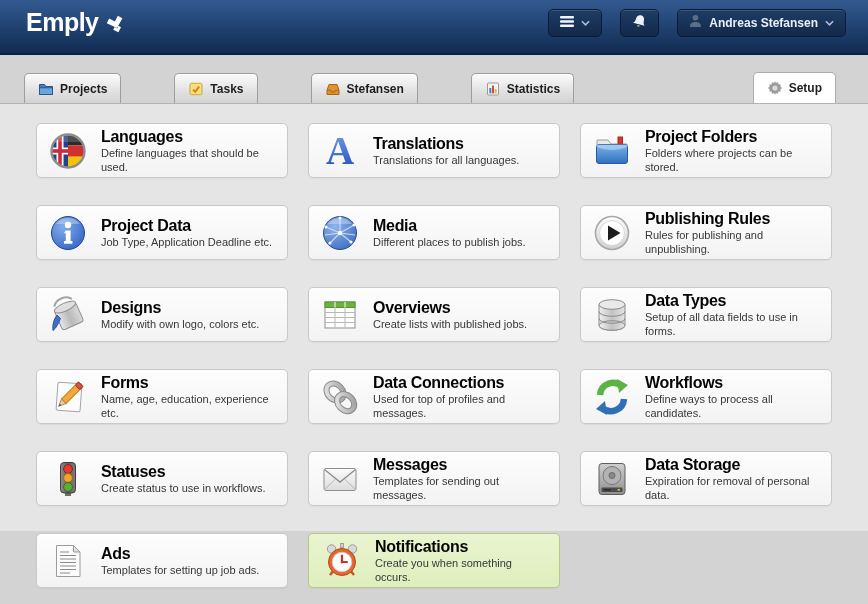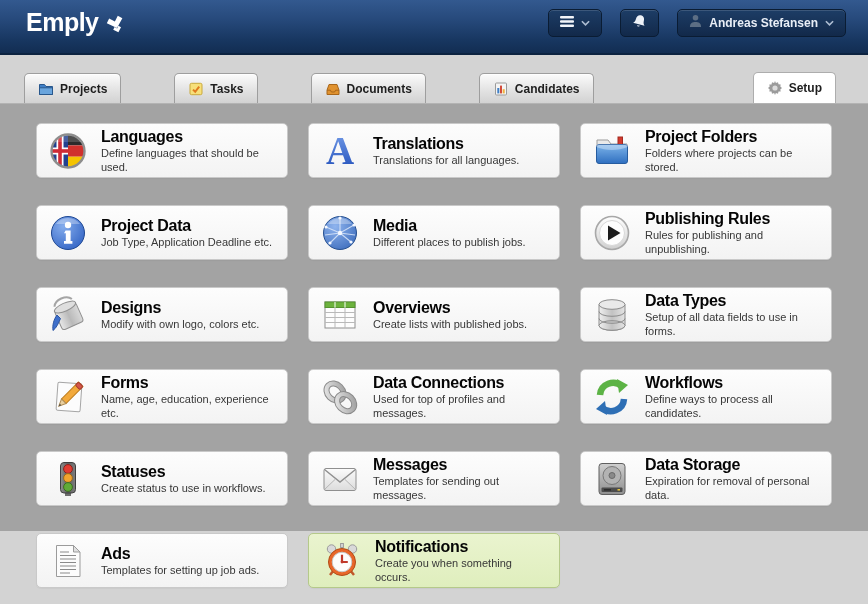--- a/index.html
+++ b/index.html
@@ -28,21 +28,21 @@
   .tab { display:flex; align-items:center; gap:6px; height:30px; padding:0 13px;
     margin-right:5px; font-size:12px; font-weight:bold; color:#1e1e1e; cursor:pointer;
     background:linear-gradient(180deg,#fbfbfb 0%,#e3e3e3 55%,#d2d2d2 100%);
     border:1px solid #9e9e9e; border-bottom:none; border-radius:5px 5px 0 0;
     box-shadow:inset 0 1px 0 rgba(255,255,255,.8); position:relative; }
   .tab.active { background:#fff; border-color:#adadad; height:31px; z-index:3;
     margin-right:0; box-shadow:none; }
   .ticon { display:inline-flex; width:16px; height:16px; }
 
   
-  .panel { position:relative; z-index:2; height:428px; background:#a3a3a3;
+  .panel { position:relative; z-index:2; height:428px; background:#e5e5e5;
     border-top:1px solid #b3b3b3; padding:19px 36px 0 36px; }
   .grid { display:grid; grid-template-columns:repeat(3,252px); column-gap:20px;
     row-gap:27px; }
   .card { height:55px; display:flex; align-items:center; gap:13px; padding:0 11px;
     background:linear-gradient(180deg,#fdfdfd 0%,#f3f3f3 100%);
     border:1px solid #c9c9c9; border-radius:5px; cursor:pointer;
     box-shadow:0 1px 1px rgba(0,0,0,.04); }
   .card.highlight { background:linear-gradient(180deg,#eaf4cf 0%,#dfeebd 100%);
     border-color:#b5c98a;padding-left:13px; }
   .cicon { width:40px; height:40px; flex:none; display:inline-flex; }
@@ -119,32 +119,32 @@
       </span>
       <span>Tasks</span>
     </div>
     <div class="tab">
       <span class="ticon">
         <svg viewBox="0 0 16 16">
             <path d="M2 9.2 L4 3.5 h8 l2 5.7 v4.3 H2z" fill="#e0922f" stroke="#a8661a"></path>
             <path d="M2 9.2h3.4l1 1.8h3.2l1-1.8H14" fill="none" stroke="#a8661a"></path>
           </svg>
       </span>
-      <span>Documents</span>
+      <span>Stefansen</span>
     </div>
     <div class="tab">
       <span class="ticon">
         <svg viewBox="0 0 16 16">
             <rect x="2.5" y="2" width="11" height="12" rx="1" fill="#f4f4f4" stroke="#9a9a9a"></rect>
             <rect x="4.3" y="7" width="2" height="5.4" fill="#3f7fc6"></rect>
             <rect x="7" y="4.6" width="2" height="7.8" fill="#d24a3a"></rect>
             <rect x="9.7" y="8.2" width="2" height="4.2" fill="#f0b23c"></rect>
           </svg>
       </span>
-      <span>Candidates</span>
+      <span>Statistics</span>
     </div>
   </div>
   <div class="tab active">
     <span class="ticon">
       <svg viewBox="0 0 16 16">
           <path fill="#9b9b9b" d="M8 1l.9 2 2.1-.8.5 2.1 2.2.1-.4 2.1L15 8l-1.7 1.4.4 2.1-2.2.1-.5 2.1-2.1-.8-.9 2-.9-2-2.1.8-.5-2.1-2.2-.1.4-2.1L1 8l1.7-1.4-.4-2.1 2.2-.1.5-2.1 2.1.8z"></path>
           <circle cx="8" cy="8" r="2.6" fill="#dcdcdc"></circle>
         </svg>
     </span>
     <span>Setup</span>

